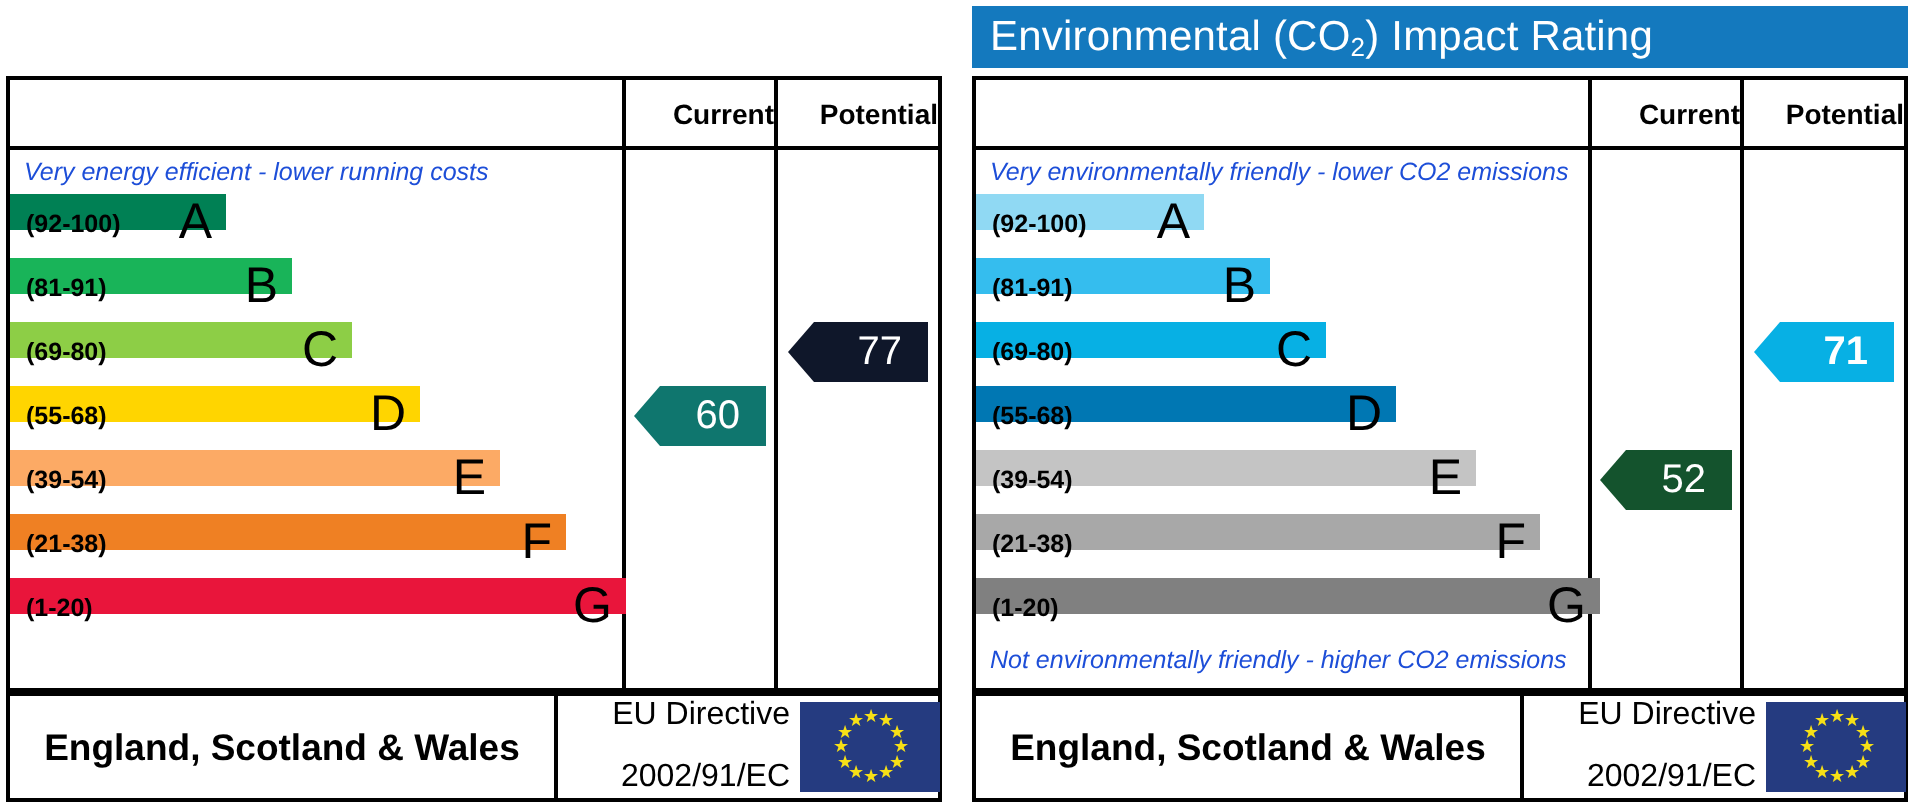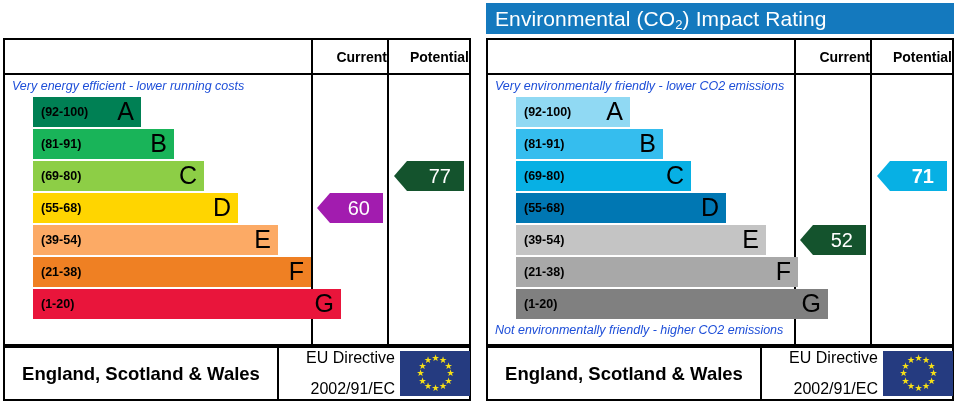--- a/index.html
+++ b/index.html
@@ -99,23 +99,22 @@
   .bars {
     position: absolute;
     left: 0;
     top: 57px;
     width: 304px;
     height: 224px;
   }
   .bar {
     position: absolute;
     left: 0;
-    height: 30px;
-    box-sizing: border-box;
-    margin-left: 28px;
+    height: 18px;
+    box-sizing: border-box;
   }
   .bar .range {
     position: absolute;
     left: 8px;
     top: 0;
     height: 30px;
     line-height: 30px;
     font-size: 12.5px;
     font-weight: bold;
     color: #000000;
@@ -245,22 +244,22 @@
           </div>
           <div class="bar" style="top: 160px; width: 278px; background: rgb(239, 128, 35);">
             <span class="range">(21-38)</span>
             <span class="letter">F</span>
           </div>
           <div class="bar" style="top: 192px; width: 308px; background: rgb(233, 21, 59);">
             <span class="range">(1-20)</span>
             <span class="letter">G</span>
           </div>
         </div>
-        <div class="arrow" style="left: 312px; width: 66px; top: 153px; background: #a21caf;">60</div>
-        <div class="arrow" style="left: 389px; width: 70px; top: 121px; background: #14532d;">77</div>
+        <div class="arrow" style="left: 312px; width: 66px; top: 153px; background: #0f766e;">60</div>
+        <div class="arrow" style="left: 389px; width: 70px; top: 121px; background: #0f172a;">77</div>
       </div>
       <div class="footer">
         <div class="footer-region">England, Scotland &amp; Wales</div>
         <div class="footer-vline"></div>
         <div class="footer-directive">
           <span>EU Directive</span>
           <span>2002/91/EC</span>
         </div>
         <div class="eu-flag">
           <div class="star" style="left: 31.5px; top: 4px;">★</div>

